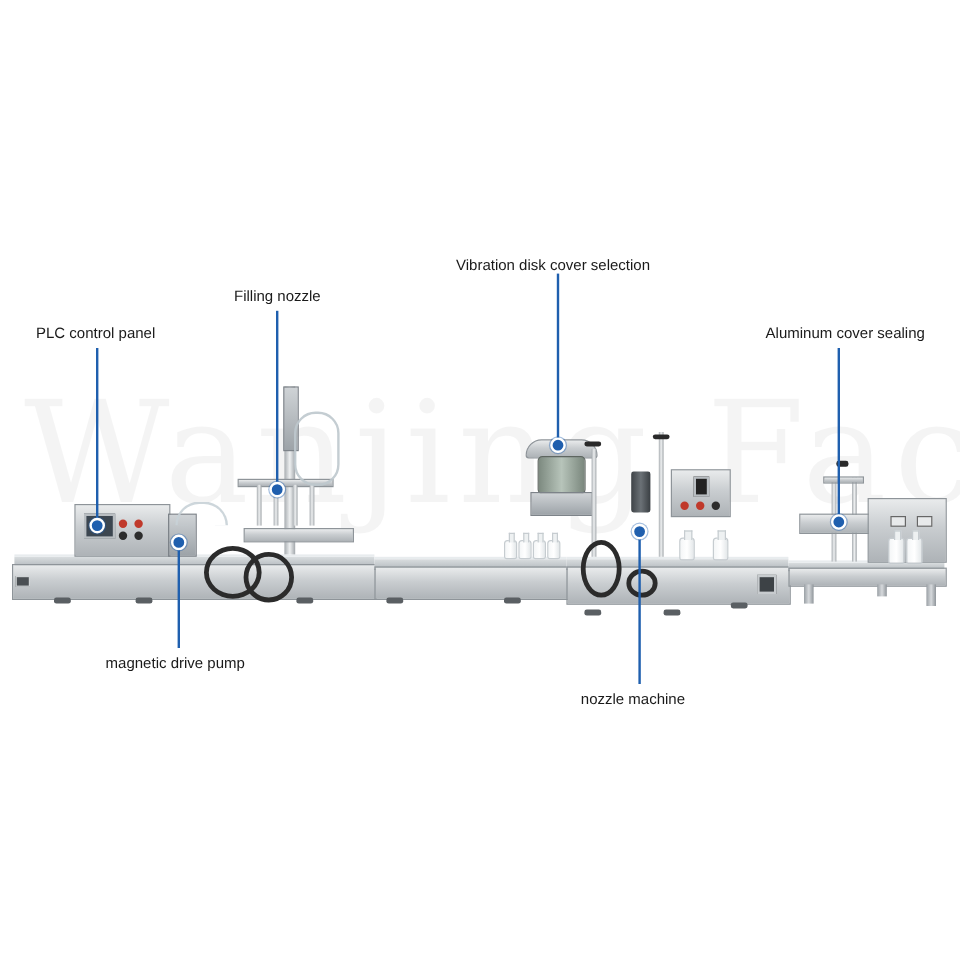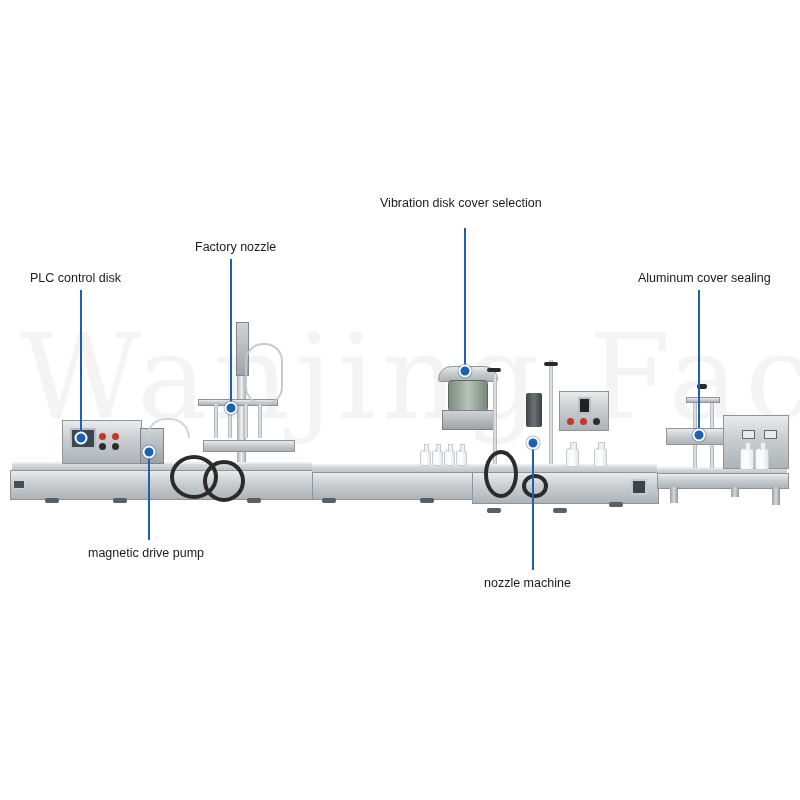--- a/index.html
+++ b/index.html
@@ -110,29 +110,29 @@
     <div class="knob" style="left:697px;top:384px;width:10px;height:5px;"></div>
     <div class="steel" style="position:absolute;left:686px;top:397px;width:32px;height:4px;"></div>
     <div class="steel" style="position:absolute;left:666px;top:428px;width:76px;height:15px;"></div>
     <div class="steel" style="position:absolute;left:723px;top:415px;width:64px;height:52px;"></div>
     <div class="screen" style="left:742px;top:430px;width:11px;height:7px;background:#e8eaeb;border:1px solid #666;"></div>
     <div class="screen" style="left:764px;top:430px;width:11px;height:7px;background:#e8eaeb;border:1px solid #666;"></div>
     <div class="bottle" style="left:740px;top:448px;width:12px;height:20px;"></div>
     <div class="bottle" style="left:755px;top:448px;width:12px;height:20px;"></div>
   </div>
 
-  <div class="label" style="left:30px;top:271px;">PLC control disk</div>
+  <div class="label" style="left:30px;top:271px;">PLC control panel</div>
   <div class="vline" style="left:80px;top:290px;height:148px;"></div>
   <div class="dot" style="left:81px;top:438px;"></div>
 
-  <div class="label" style="left:195px;top:240px;">Factory nozzle</div>
+  <div class="label" style="left:195px;top:240px;">Filling nozzle</div>
   <div class="vline" style="left:230px;top:259px;height:149px;"></div>
   <div class="dot" style="left:231px;top:408px;"></div>
 
-  <div class="label" style="left:380px;top:196px;text-align:right;">Vibration disk cover selection</div>
+  <div class="label" style="left:380px;top:214px;text-align:right;">Vibration disk cover selection</div>
   <div class="vline" style="left:464px;top:228px;height:143px;"></div>
   <div class="dot" style="left:465px;top:371px;"></div>
 
   <div class="label" style="left:638px;top:271px;">Aluminum cover sealing</div>
   <div class="vline" style="left:698px;top:290px;height:145px;"></div>
   <div class="dot" style="left:699px;top:435px;"></div>
 
   <div class="label" style="left:88px;top:546px;">magnetic drive pump</div>
   <div class="vline" style="left:148px;top:452px;height:88px;"></div>
   <div class="dot" style="left:149px;top:452px;"></div>

